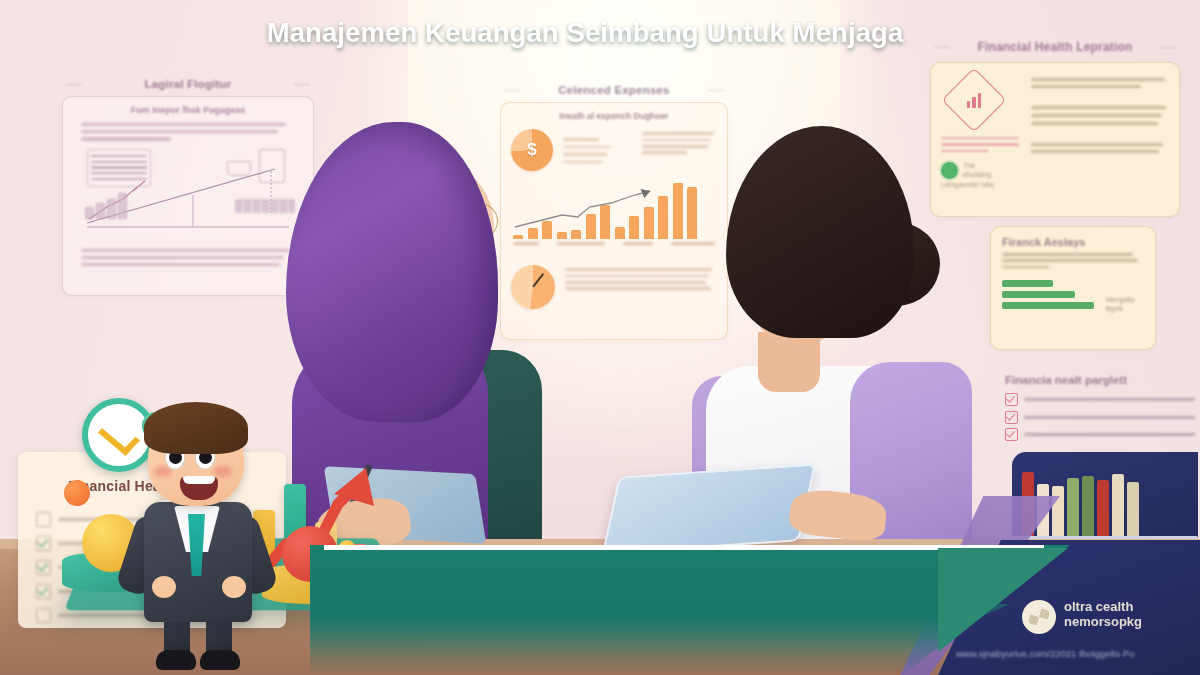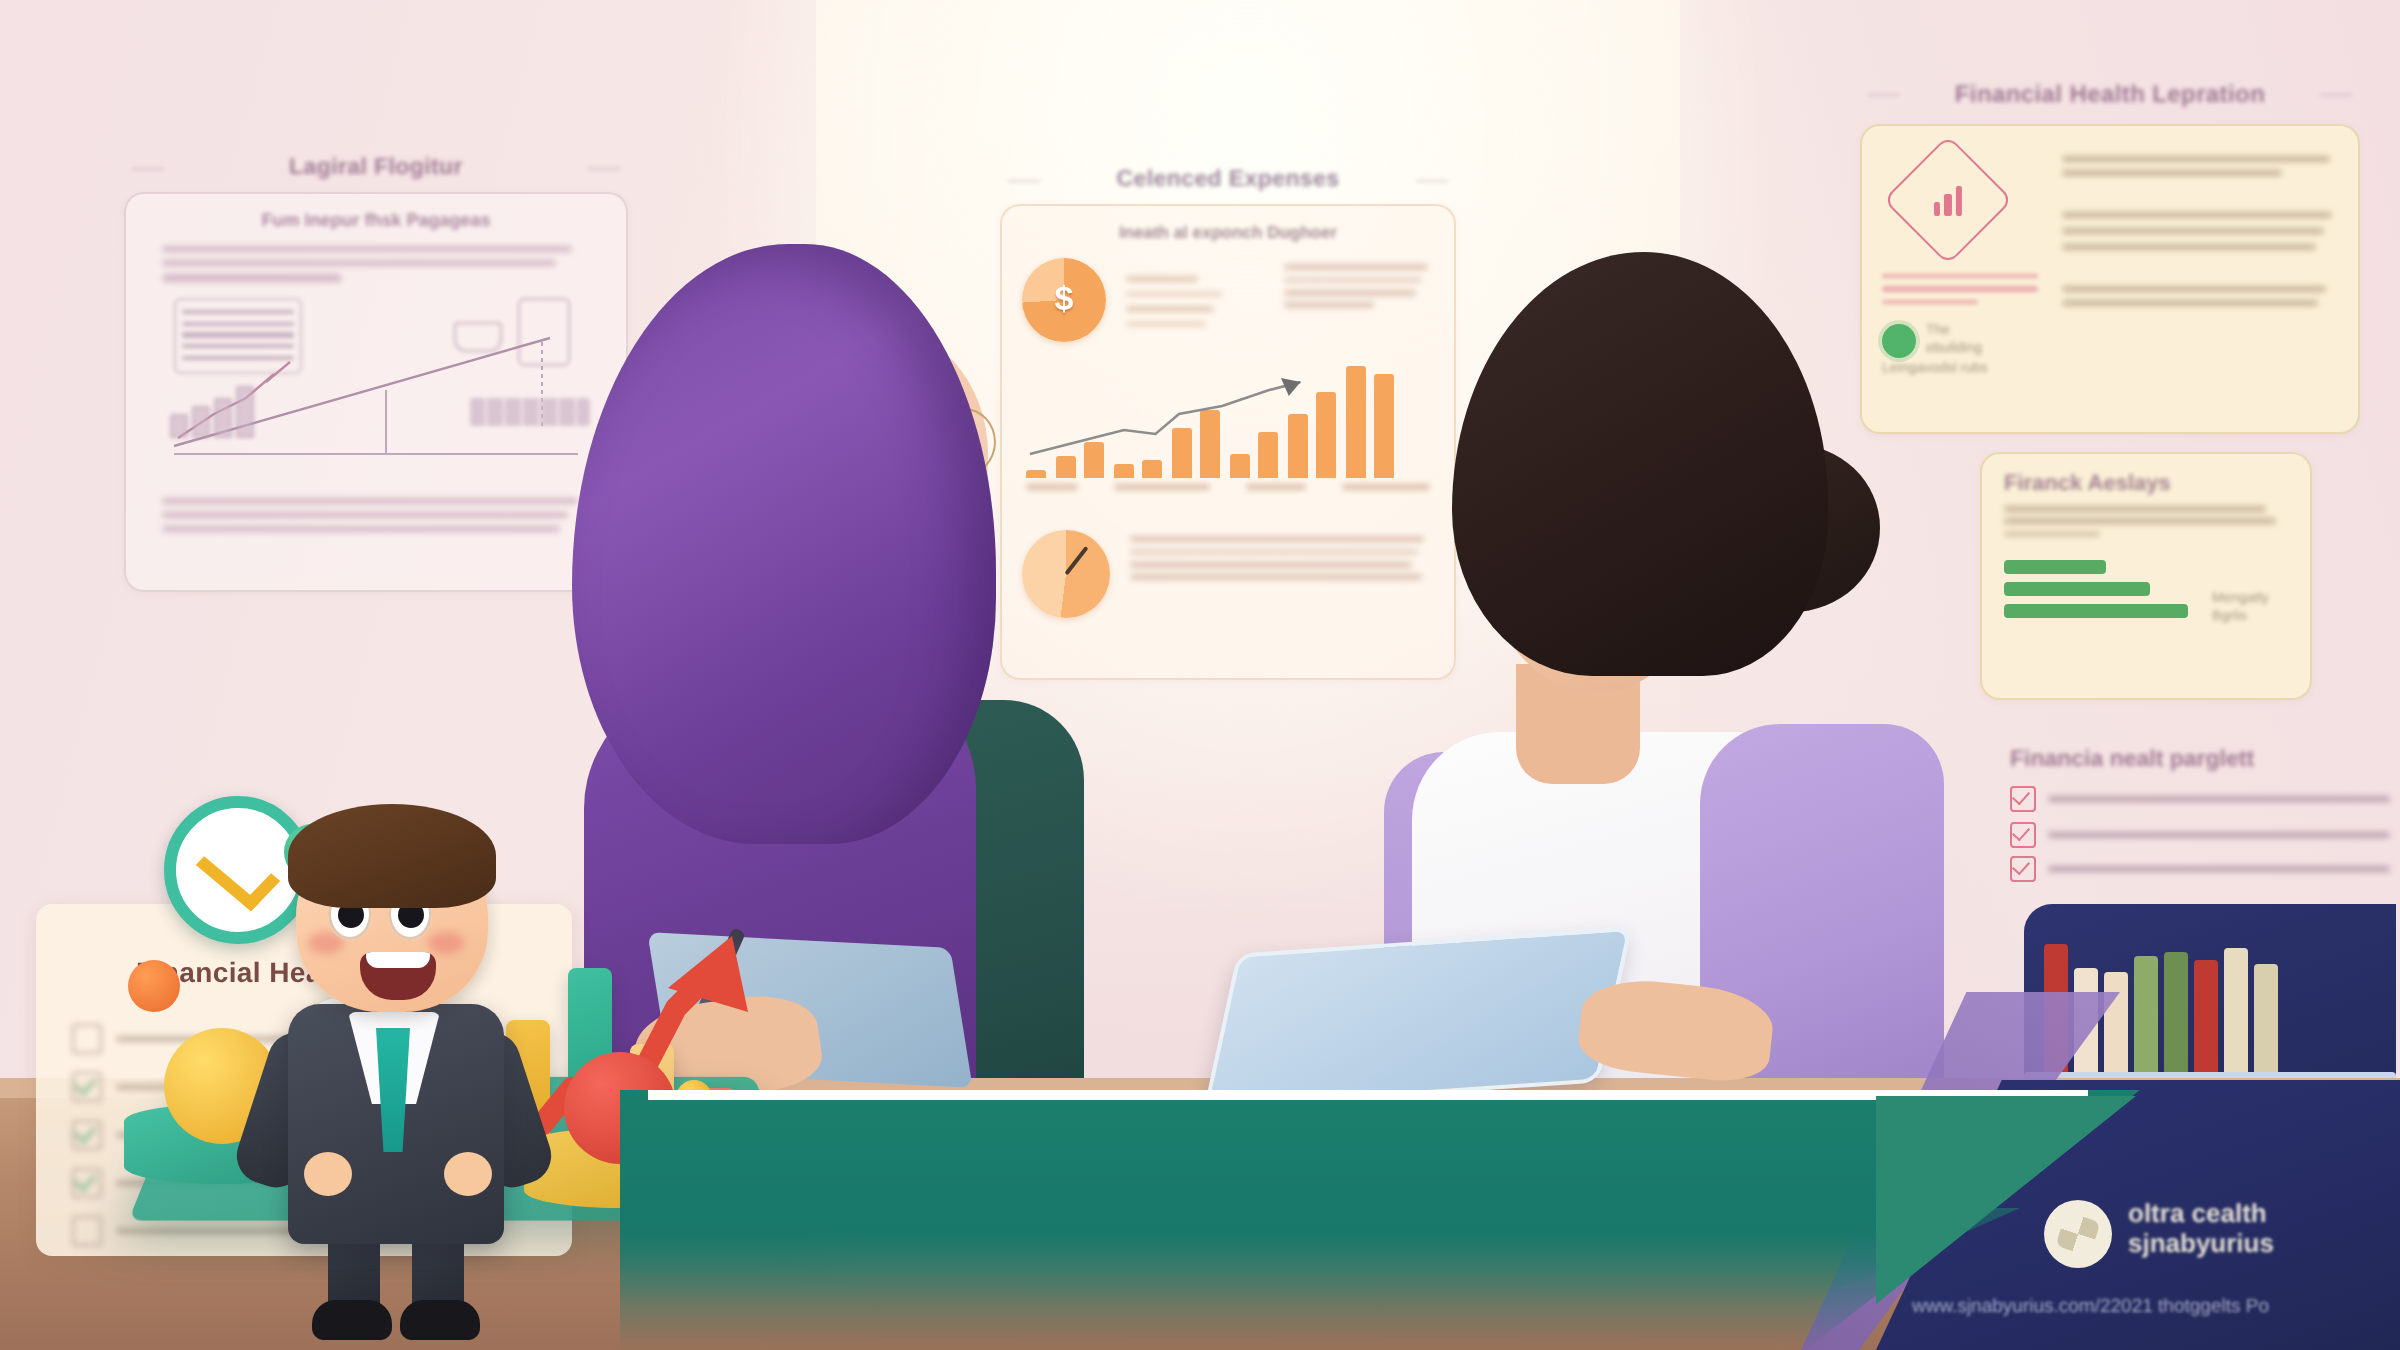--- a/index.html
+++ b/index.html
@@ -663,25 +663,26 @@
       <div class="m-mouth"></div>
       <div class="m-hair"></div>
     </div>
   </div>
 
   <div class="wedge-purple"></div>
   <div id="wm-corner"></div>
   <div id="wm-logo"></div>
   <div id="wm-name">
     <div>oltra cealth</div>
-    <div>sjnabyurius</div>
+    <div>nemorsopkg</div>
   </div>
   <div id="wm-url">www.sjnabyurius.com/22021 thotggelts Po</div>
 
   <div class="banner-fade"></div>
   <div id="title-banner">
     <div class="bar-top"></div>
   </div>
   <div class="wedge-green"></div>
   <div id="title-text">
+    <span class="ln">Manajemen Keuangan Seimbang Untuk Menjaga</span>
   </div>
 
 </div>
 
 </body></html>

